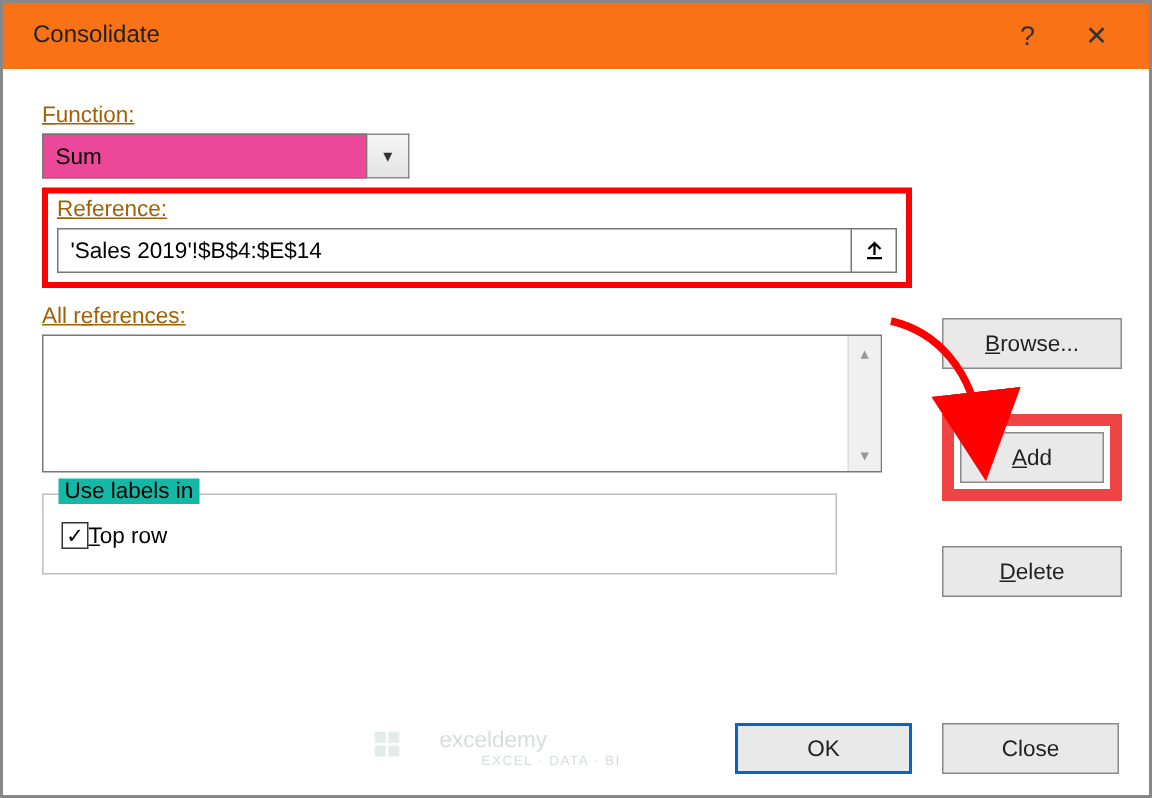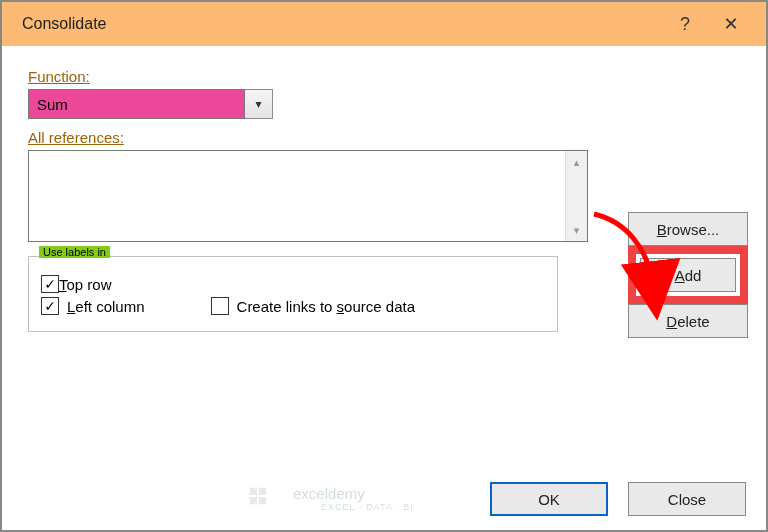--- a/index.html
+++ b/index.html
@@ -12,21 +12,21 @@
     width: 768px;
     height: 532px;
     position: relative;
     border: 2px solid #888;
   }
   .titlebar {
     height: 44px;
     display: flex;
     align-items: center;
     padding: 0 12px 0 20px;
-    background: #fdba74;
+    background: #f97316;
     justify-content: space-between;
   }
   .titlebar .title {
     flex: 1;
     font-size: 16px;
     color: #222;
   }
   .titlebar .tb-btn {
     width: 46px;
     height: 36px;
@@ -106,21 +106,21 @@
     background:#f0f0f0;
     border-left:1px solid #ddd;
     display:flex; flex-direction:column; justify-content:space-between;
   }
   .sbtn { height:22px; display:flex; align-items:center; justify-content:center; color:#999; font-size:11px;}
   .sidebtns {
     position:absolute;
     right: 18px;
     top: 166px;
     width: 120px;
-    display:flex; flex-direction:column; gap:0;
+    display:flex; flex-direction:column; gap:30px;
   }
   .btn {
     height: 34px;
     border:1px solid #8a8a8a;
     background:#e9e9e9;
     display:flex; align-items:center; justify-content:center;
     font-size:15px;
     color:#222;
   }
   .add-hilite {
@@ -130,23 +130,23 @@
   .fieldset {
     margin-top: 14px;
     width: 530px;
     border:1px solid #bfbfbf;
     position:relative;
     padding: 14px 12px 12px 12px;
   }
   .fieldset .legend {
     position:absolute;
     top:-11px; left:10px;
-    background:#84cc16;
+    background:#14b8a6;
     padding:0 4px;
-    font-size:11px;
+    font-size:15px;
   }
   .checkrow { display:flex; align-items:center; gap:0; margin:4px 0; }
   .chk {
     width:18px; height:18px;
     border:1px solid #333;
     display:flex; align-items:center; justify-content:center;
     font-size:14px; line-height:1;
     background:#fff;
   }
   .chk.on::after { content:"✓"; }
@@ -186,20 +186,31 @@
 <div class="content">
 
   <div class="label underline-first">Function:</div>
   <div class="select-wrap">
     <div class="select-box">Sum</div>
     <div class="select-btn">
         <span class="chev">▾</span>
       </div>
   </div>
 
+  <div class="ref-group">
+    <div class="label" style="margin-top:0"><span class="u-s">R</span>eference:</div>
+    <div class="ref-input-wrap">
+      <input class="ref-input" value="'Sales 2019'!$B$4:$E$14" style="">
+      <div class="ref-btn">
+        <svg width="14" height="14" viewBox="0 0 14 14">
+            <path d="M7 2 L7 10 M3 6 L7 2 L11 6 M2 12 H12" stroke="#000" stroke-width="1.5" fill="none"></path>
+          </svg>
+      </div>
+    </div>
+  </div>
 
   <div class="allrefs">
     <div class="label">All r<span class="u-s">e</span>ferences:</div>
     <div class="listarea">
       <div class="scrollbar">
         <div class="sbtn">▴</div>
         <div class="sbtn">▾</div>
       </div>
     </div>
   </div>
@@ -216,27 +227,20 @@
     <div class="btn">
         <span><span class="u-s">D</span>elete</span>
       </div>
   </div>
 
   <div class="fieldset">
     <div class="legend">Use labels in</div>
     <div class="checkrow">
       <div class="chk on"></div>
       <span><span class="u-s">T</span>op row</span>
-    </div>
-    <div class="checkrow" style="justify-content:flex-start; gap:8px;">
-      <div class="chk on"></div>
-      <span><span class="u-s">L</span>eft column</span>
-      <div style="width:50px"></div>
-      <div class="chk"></div>
-      <span>Create links to <span class="u-s">s</span>ource data</span>
     </div>
   </div>
 
   <svg class="arrow" style="left:582px; top:150px;" width="100" height="120">
     <defs>
       <marker id="ah" markerWidth="12" markerHeight="12" refX="6" refY="6" orient="auto">
         <path d="M0,0 L12,6 L0,12 Z" fill="#ff0000"></path>
       </marker>
     </defs>
     <path d="M 10 18 C 40 25, 65 50, 70 95" stroke="#ff0000" stroke-width="5" fill="none" marker-end="url(#ah)"></path>

